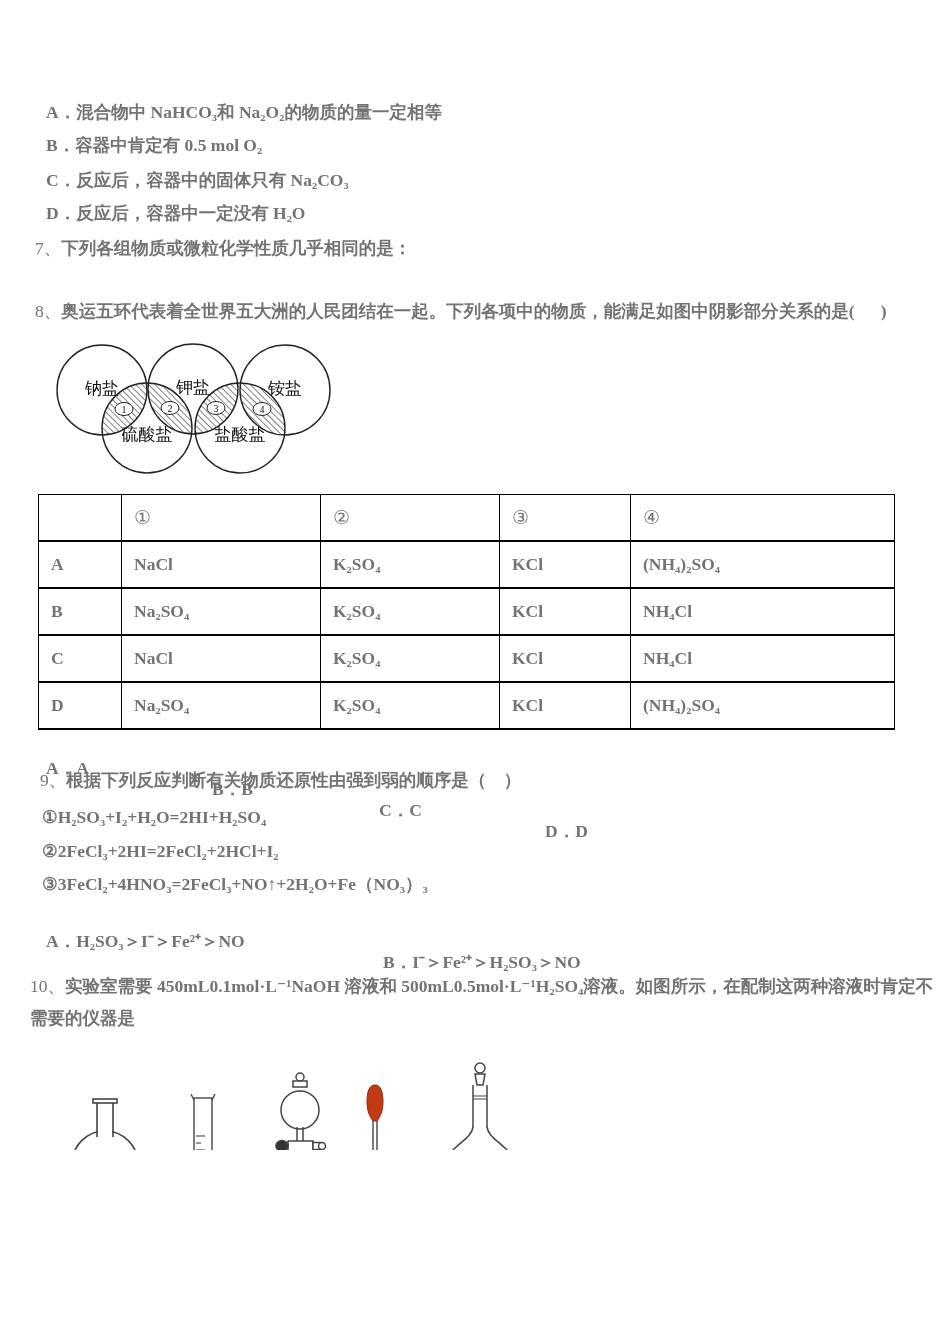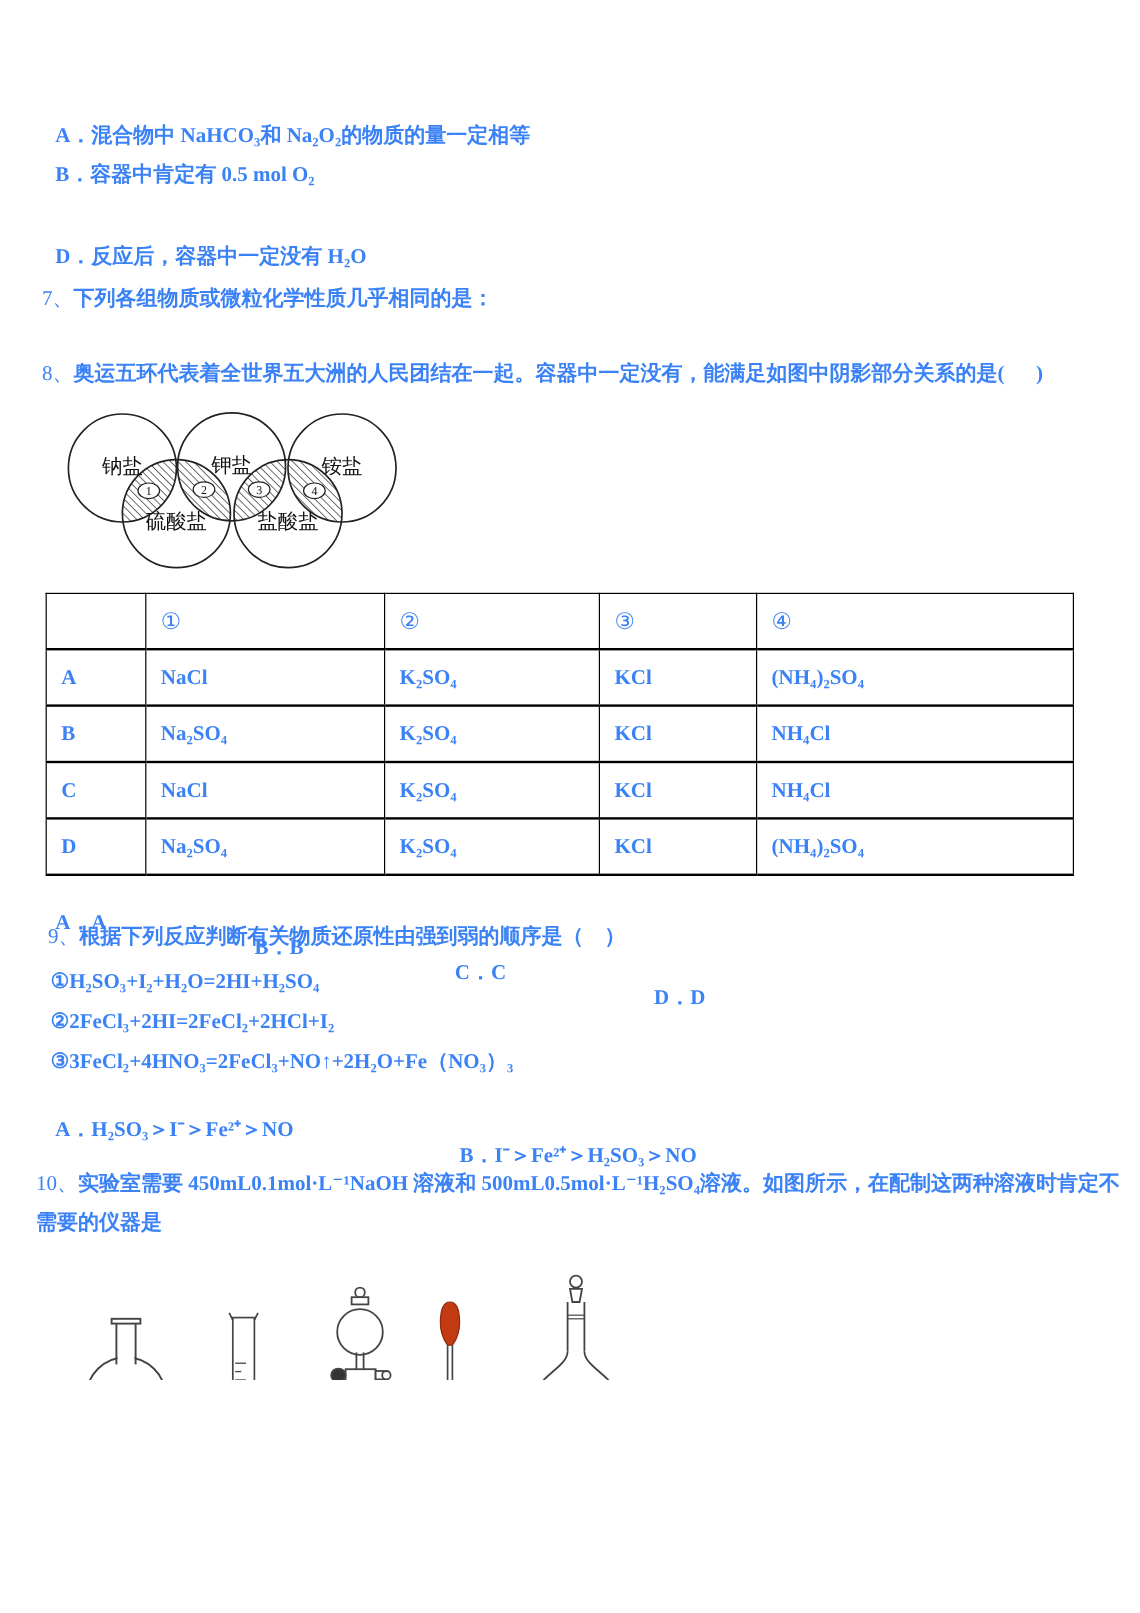--- a/index.html
+++ b/index.html
@@ -1,18 +1,18 @@
 <!DOCTYPE html>
 <html><head>
 <meta charset="utf-8">
 <style>
   html,body{margin:0;padding:0;background:#fff;}
   #page{
     position:relative;width:950px;height:1150px;background:#fff;overflow:hidden;
-    font-family:"Liberation Serif","DejaVu Serif",serif;color:#3b82f6;
+    font-family:"Liberation Serif","DejaVu Serif",serif;color:#737373;
   }
   .line{position:absolute;font-size:17.5px;font-weight:700;line-height:21px;white-space:pre;}
   .qnum{font-weight:400;}
   .optitem{position:absolute;white-space:pre;font-family:Liberation Serif, serif;}
   #q8table{
     position:absolute;left:38px;top:494px;width:856px;
     border-collapse:collapse;table-layout:fixed;
   }
   #q8table td{
     border-left:1px solid #000;border-right:1px solid #000;
@@ -24,25 +24,26 @@
   #q8table td.hdr{font-weight:400;font-size:19px;}
   svg text{font-family:"Liberation Serif","DejaVu Serif",serif;fill:#111;}
 </style>
 </head>
 <body>
 
 <div id="page">
 
   <div class="line" style="top:102px;left:46px">A．混合物中 NaHCO₃和 Na₂O₂的物质的量一定相等</div>
   <div class="line" style="top:135px;left:46px">B．容器中肯定有 0.5 mol O₂</div>
+  <div class="line" style="top:170px;left:46px">C．反应后，容器中的固体只有 Na₂CO₃</div>
   <div class="line" style="top:203px;left:46px">D．反应后，容器中一定没有 H₂O</div>
 
   <div class="line" style="top:238px;left:35px"><span class="qnum">7、</span><span>下列各组物质或微粒化学性质几乎相同的是：</span></div>
 
-  <div class="line" style="top:301px;left:35px"><span class="qnum">8、</span><span>奥运五环代表着全世界五大洲的人民团结在一起。容器中一定没有，能满足如图中阴影部分关系的是(      )</span></div>
+  <div class="line" style="top:301px;left:35px"><span class="qnum">8、</span><span>奥运五环代表着全世界五大洲的人民团结在一起。下列各项中的物质，能满足如图中阴影部分关系的是(      )</span></div>
 
   <svg style="position:absolute;left:48px;top:342px" width="290" height="140" viewBox="0 0 290 140">
     <defs>
       <pattern id="hatch" width="4.5" height="4.5" patternUnits="userSpaceOnUse" patternTransform="rotate(-45)">
         <line x1="0" y1="0" x2="0" y2="4.5" stroke="#222" stroke-width="1.1"></line>
       </pattern>
       <clipPath id="clipNa">
           <circle cx="54" cy="48" r="45"></circle>
         </clipPath>
       <clipPath id="clipK">

